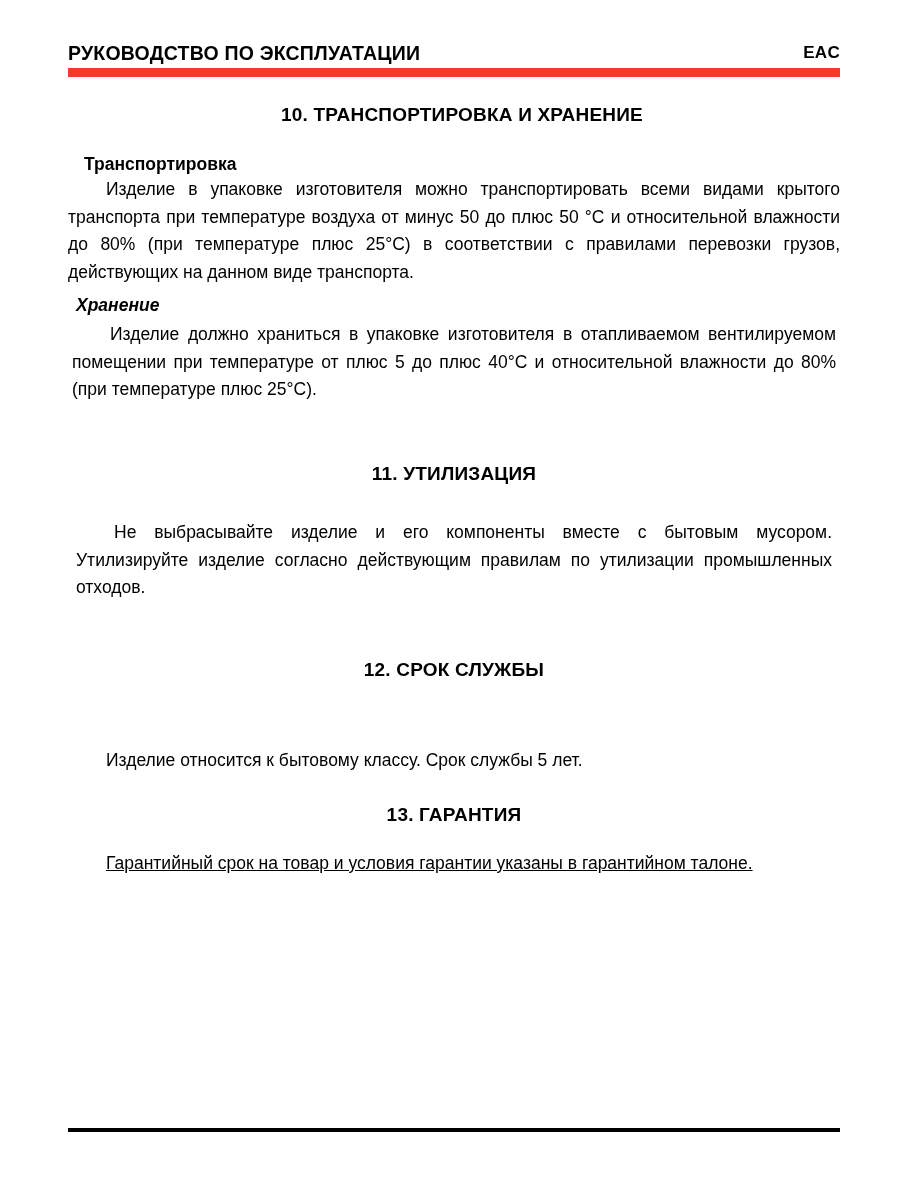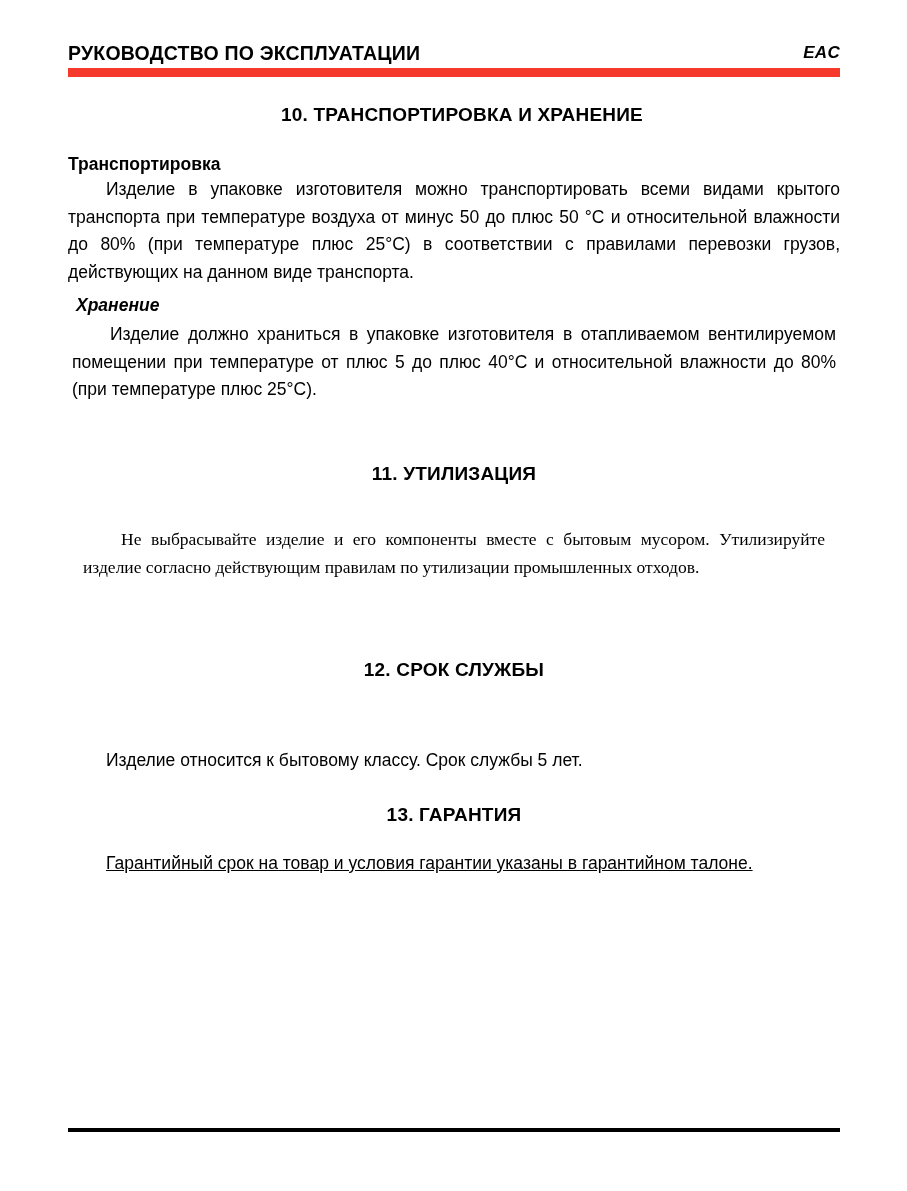--- a/index.html
+++ b/index.html
@@ -40,21 +40,20 @@
     letter-spacing: 0.2px;
     line-height: 24px;
     white-space: nowrap;
   }
   .header-mark {
     font-size: 17px;
     font-weight: bold;
     line-height: 24px;
     letter-spacing: 0.3px;
     white-space: nowrap;
-    font-style: italic;
   }
   .header-rule {
     position: absolute;
     left: 68px;
     top: 68px;
     width: 772px;
     height: 9px;
     background: #f5392b;
   }
 
@@ -88,21 +87,21 @@
     text-justify: inter-word;
     text-indent: 38px;
     hyphens: none;
   }
   .para.no-justify {
     text-align: left;
   }
 
   
   .b-title-10  { position: absolute; left: 8px;  top: 103px;  width: 772px; }
-  .b-sub-transp{ position: absolute; left: 0;  top: 152px;  width: 772px; }
+  .b-sub-transp{ position: absolute; left: 16px;  top: 152px;  width: 772px; }
   .b-para-transp{position: absolute; left: 0;  top: 176px;  width: 772px; }
   .b-sub-stor  { position: absolute; left: 8px;  top: 293px;  width: 772px; font-style: italic; }
   .b-para-stor { position: absolute; left: 0;  top: 317px;  width: 772px; }
 
   .b-title-11  { position: absolute; left: 0;  top: 462px;  width: 772px; }
   .b-para-11   { position: absolute; left: 0;  top: 511px;  width: 772px; }
 
   .b-title-12  { position: absolute; left: 0;  top: 658px;  width: 772px; }
   .b-para-12   { position: absolute; left: 0;  top: 747px;  width: 772px; }
 
@@ -150,21 +149,21 @@
 
     <div class="b-para-stor">
       <p class="para" style="margin:4px;">Изделие должно храниться в упаковке изготовителя в отапливаемом вентилируемом помещении при температуре от плюс 5 до плюс 40°С и относительной влажности до 80% (при температуре плюс 25°С).</p>
     </div>
 
     <div class="b-title-11">
       <div class="section-title">11. УТИЛИЗАЦИЯ</div>
     </div>
 
     <div class="b-para-11">
-      <p class="para" style="margin:15px;font-family:Liberation Serif, serif;">Не выбрасывайте изделие и его компоненты вместе с бытовым мусором. Утилизируйте изделие согласно действующим правилам по утилизации промышленных отходов.</p>
+      <p class="para" style="margin:8px;">Не выбрасывайте изделие и его компоненты вместе с бытовым мусором. Утилизируйте изделие согласно действующим правилам по утилизации промышленных отходов.</p>
     </div>
 
     <div class="b-title-12">
       <div class="section-title">12. СРОК СЛУЖБЫ</div>
     </div>
 
     <div class="b-para-12">
       <p class="para no-justify" style="margin:0;">Изделие относится к бытовому классу. Срок службы 5 лет.</p>
     </div>
 

